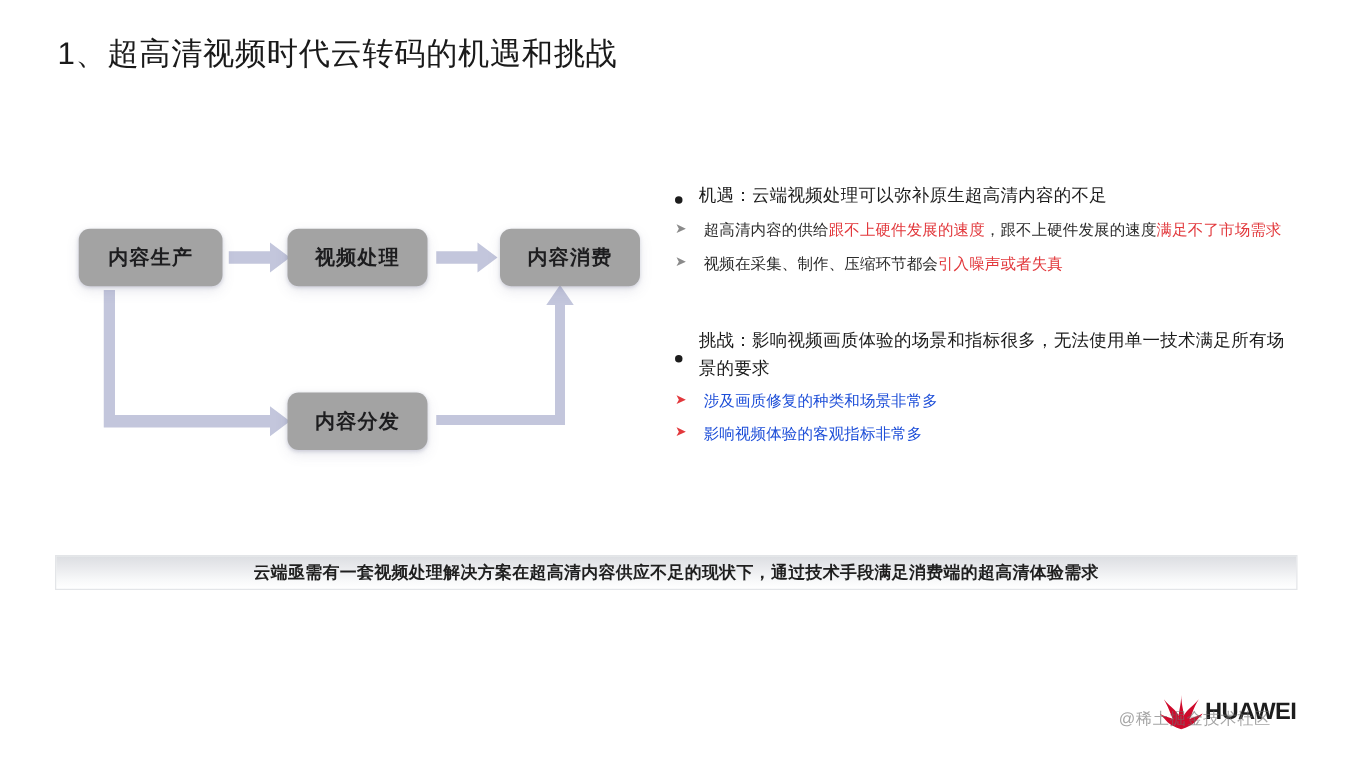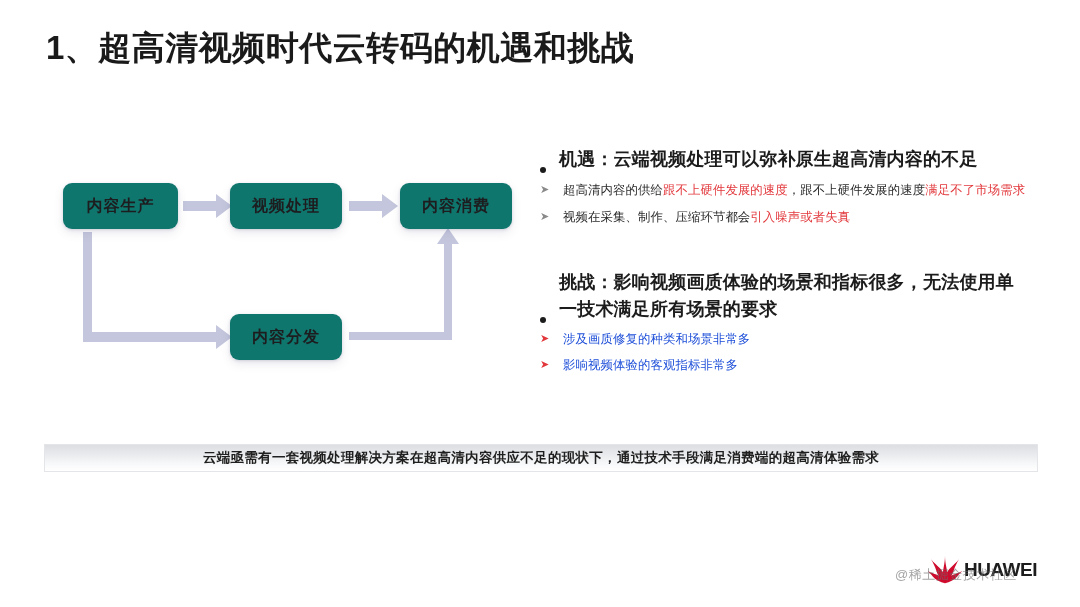--- a/index.html
+++ b/index.html
@@ -6,45 +6,45 @@
   body{
     width:1080px;height:607px;background:#ffffff;
     font-family:"Liberation Sans","DejaVu Sans",sans-serif;
     color:#1c1c1c;overflow:hidden;position:relative;
   }
   .slide{position:relative;width:1080px;height:607px;}
 
   
   .title{
     position:absolute;left:46px;top:26px;
-    font-size:33px;font-weight:bold;letter-spacing:.5px;
+    font-size:25px;font-weight:normal;letter-spacing:.5px;
     color:#1a1a1a;white-space:nowrap;
   }
 
   
   .diagram{position:absolute;left:55px;top:170px;width:480px;height:200px;}
   .node{
-    position:absolute;background:#0f766e;border-radius:9px;
+    position:absolute;background:#a3a3a3;border-radius:9px;
     box-shadow:0 1px 3px rgba(90,95,130,.22), 0 4px 10px rgba(90,95,130,.13);
     display:flex;align-items:center;justify-content:center;
     font-size:16px;font-weight:bold;color:#1d1d1f;letter-spacing:1px;
   }
   #node-production{left:8px;top:13px;width:115px;height:46px;}
   #node-processing{left:175px;top:13px;width:112px;height:46px;}
   #node-consumption{left:345px;top:13px;width:112px;height:46px;}
   #node-distribution{left:175px;top:144px;width:112px;height:46px;}
 
   .arrow-svg{position:absolute;left:0;top:0;width:480px;height:200px;overflow:visible;}
 
   
   .bullets{position:absolute;left:540px;top:146px;width:490px;}
   .block{margin-bottom:22px;}
   .lvl1{
-    display:flex;align-items:flex-end;
-    font-size:18px;font-weight:bold;color:#1c1c1c;line-height:1.52;
+    display:flex;align-items:center;
+    font-size:14px;font-weight:normal;color:#1c1c1c;line-height:1.52;
     letter-spacing:.2px;
   }
   .dot{
     flex:0 0 auto;width:6px;height:6px;border-radius:50%;
     background:#1c1c1c;margin:7px 13px 0 0;
   }
   .lvl1 .txt{flex:1;}
   .lvl2{
     display:flex;align-items:flex-start;
     font-size:12.4px;line-height:1.62;color:#2b2b2b;

